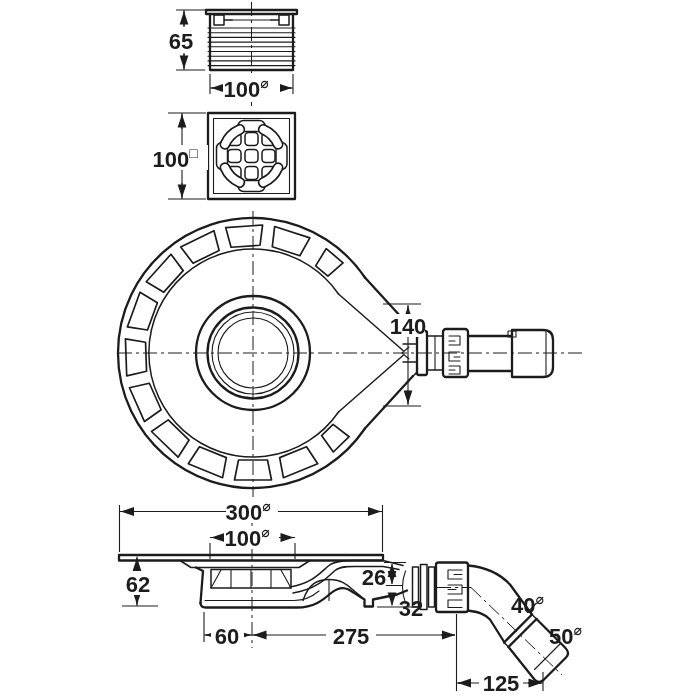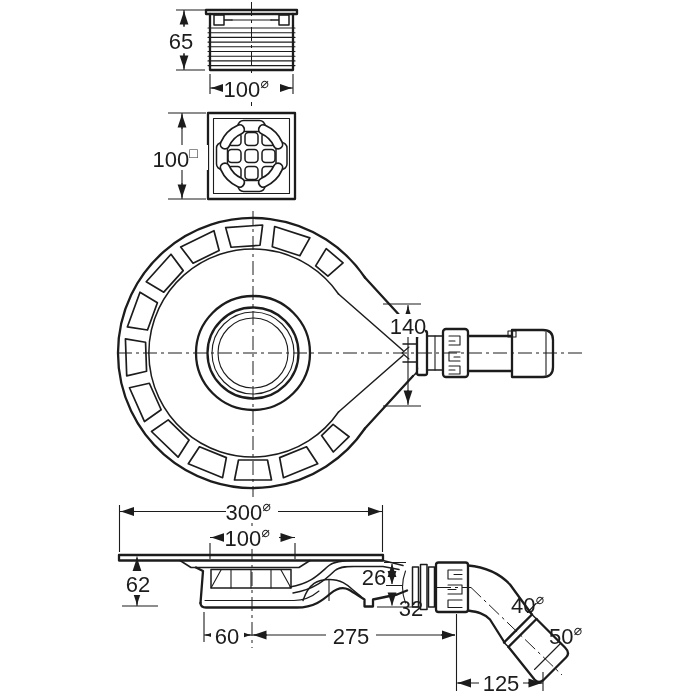--- a/index.html
+++ b/index.html
@@ -1,16 +1,16 @@
 <!DOCTYPE html>
 <html><head>
 <meta charset="utf-8">
 <style>
   html,body{margin:0;padding:0;background:#ffffff;}
-  .stage{width:700px;height:700px;position:relative;background:#fff;}
+  .stage{width:700px;height:700px;position:relative;background:#fff;font-weight:bold;}
   svg text{font-family:"Liberation Sans","DejaVu Sans",sans-serif;font-size:22px;fill:#1c1c1c;}
   svg .sup{font-size:14px;}
   .b{stroke:#1c1c1c;stroke-width:2.3;fill:none;stroke-linecap:round;stroke-linejoin:round;}
   .m{stroke:#1c1c1c;stroke-width:1.5;fill:none;stroke-linecap:round;stroke-linejoin:round;}
   .t{stroke:#1c1c1c;stroke-width:1.1;fill:none;stroke-linecap:round;stroke-linejoin:round;}
   .dim{stroke:#1c1c1c;stroke-width:1.1;fill:none;}
   .cl{stroke:#1c1c1c;stroke-width:1;fill:none;stroke-dasharray:14 4 3 4;}
   .slot{stroke:#1c1c1c;stroke-width:1.7;fill:none;stroke-linejoin:round;}
   .arcB{stroke:#1c1c1c;stroke-width:11;fill:none;stroke-linecap:round;}
   .arcW{stroke:#ffffff;stroke-width:7.5;fill:none;stroke-linecap:round;}

